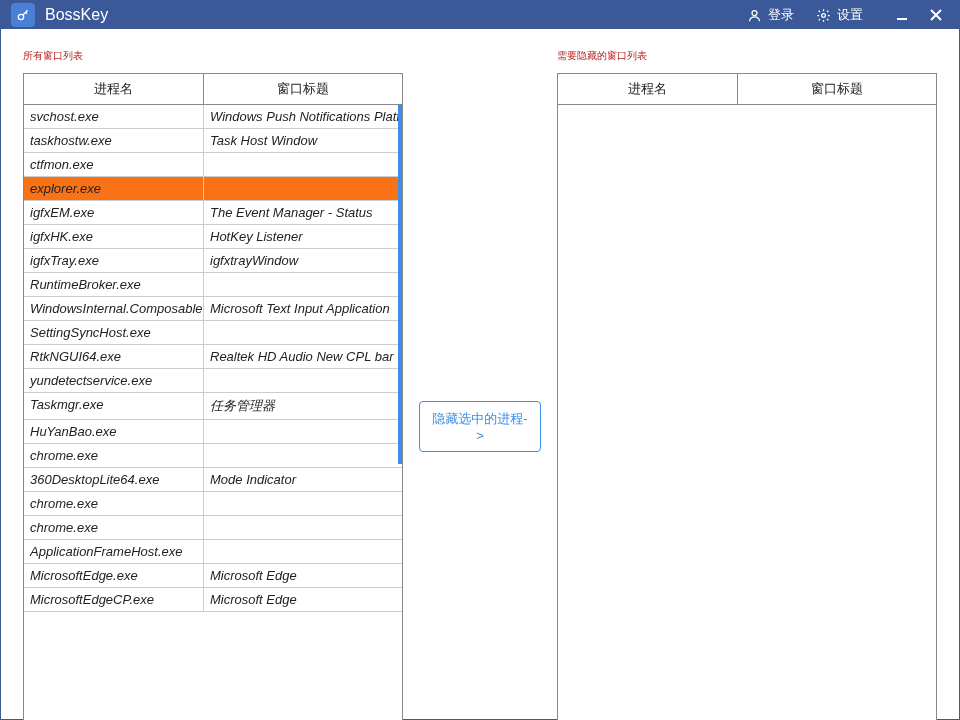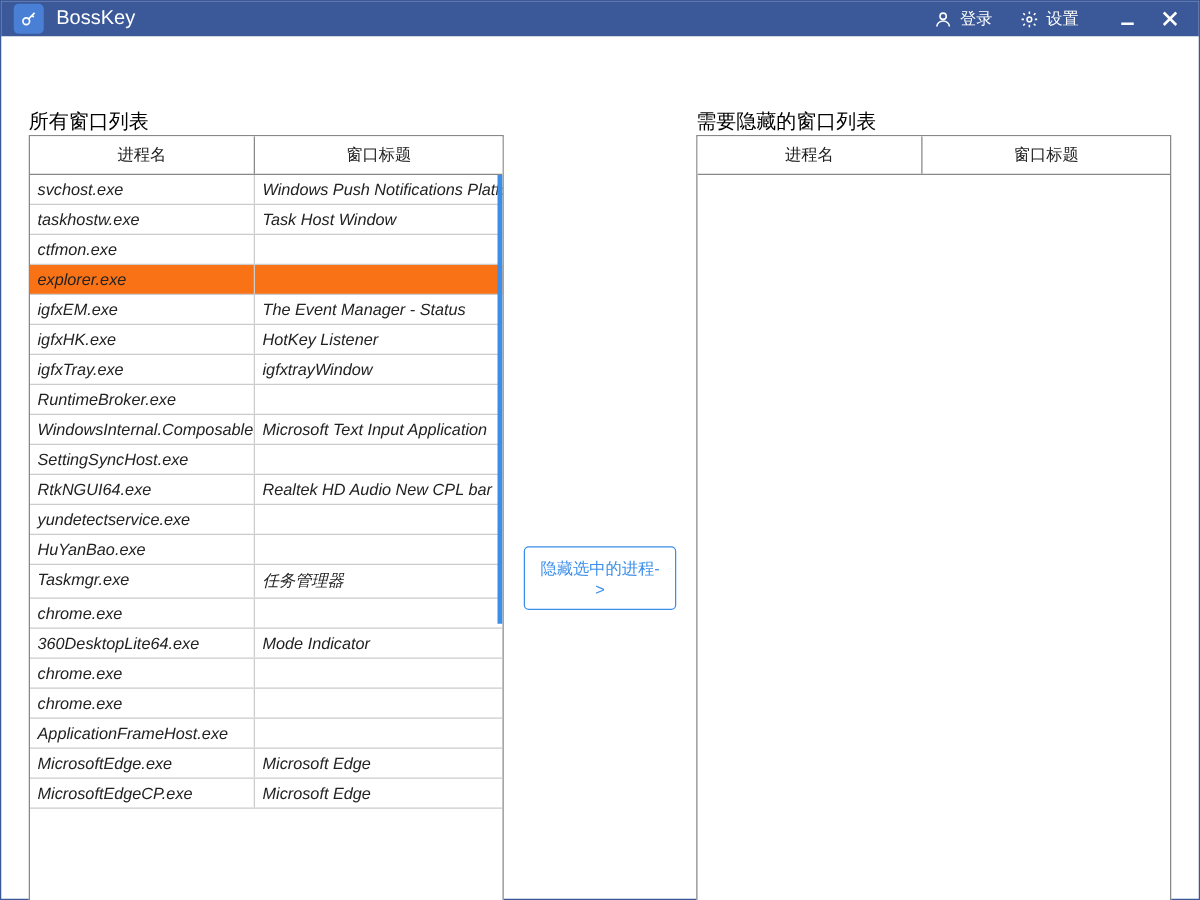--- a/index.html
+++ b/index.html
@@ -1,31 +1,31 @@
 <!DOCTYPE html>
 <html><head>
 <meta charset="utf-8">
 <style>
   * { margin: 0; padding: 0; box-sizing: border-box; }
   body { font-family: "Microsoft YaHei", "Segoe UI", Arial, sans-serif; font-size: 13px; background: #fff; }
-  .window { width: 960px; height: 720px; border: 1px solid #3b5998; display: flex; flex-direction: column; gap: 38px; }
+  .window { width: 960px; height: 720px; border: 1px solid #3b5998; display: flex; flex-direction: column; }
   .titlebar { height: 44px; background: #3b5998; color: #fff; display: flex; align-items: center; padding: 0 6px 0 10px; }
   .app-icon { width: 24px; height: 24px; background: #4a7fd6; border-radius: 4px; display: flex; align-items: center; justify-content: center; margin-right: 10px; }
   .app-icon svg { width: 16px; height: 16px; }
   .app-title { font-size: 16px; font-weight: 400; flex: 0 0 auto; }
   .spacer { flex: 1; }
   .title-action { display: flex; align-items: center; color: #fff; margin-right: 22px; cursor: pointer; font-size: 13px; }
   .title-action .icon { margin-right: 6px; display: flex; align-items: center; }
   .win-controls { display: flex; align-items: center; }
   .win-btn { width: 34px; height: 28px; display: flex; align-items: center; justify-content: center; cursor: pointer; color: #fff; font-size: 14px; font-weight: bold; }
   .content { flex: 1; display: flex; padding: 20px 22px 14px 22px; gap: 0; position: relative; }
   .panel { display: flex; flex-direction: column; }
   .panel-left { width: 380px; }
   .panel-right { width: 380px; margin-left: auto; }
-  .panel-label { font-size: 16px; color: #000000; }
+  .panel-label { font-size: 10px; margin-bottom: 10px; color: #b91c1c; }
   .table-wrap { border: 1px solid #888; height: 686px; display: flex; flex-direction: column; background: #fff; overflow: hidden; }
   .thead { display: flex; border-bottom: 1px solid #888; background: #fff; flex: 0 0 auto; }
   .th { padding: 6px 4px; text-align: center; font-size: 13px; color: #222; }
   .th:first-child { width: 180px; border-right: 1px solid #888; }
   .th:last-child { flex: 1; }
   .tbody { flex: 1; overflow-y: auto; position: relative; }
   .tbody-inner { }
   .row { display: flex; border-bottom: 1px solid #ccc; min-height: 24px; cursor: pointer; }
   .row.selected { background: #f97316; }
   .cell { padding: 4px 6px; font-size: 13px; color: #222; white-space: nowrap; overflow: hidden; font-style: italic; }
@@ -142,26 +142,26 @@
               </div>
               <div class="row">
                 <div class="cell">RtkNGUI64.exe</div>
                 <div class="cell">Realtek HD Audio New CPL bar</div>
               </div>
               <div class="row">
                 <div class="cell">yundetectservice.exe</div>
                 <div class="cell"></div>
               </div>
               <div class="row">
-                <div class="cell">HuYanBao.exe</div>
-                <div class="cell"></div>
-              </div>
-              <div class="row">
                 <div class="cell">Taskmgr.exe</div>
                 <div class="cell">任务管理器</div>
+              </div>
+              <div class="row">
+                <div class="cell">HuYanBao.exe</div>
+                <div class="cell"></div>
               </div>
               <div class="row">
                 <div class="cell">chrome.exe</div>
                 <div class="cell"></div>
               </div>
               <div class="row">
                 <div class="cell">360DesktopLite64.exe</div>
                 <div class="cell">Mode Indicator</div>
               </div>
               <div class="row">

